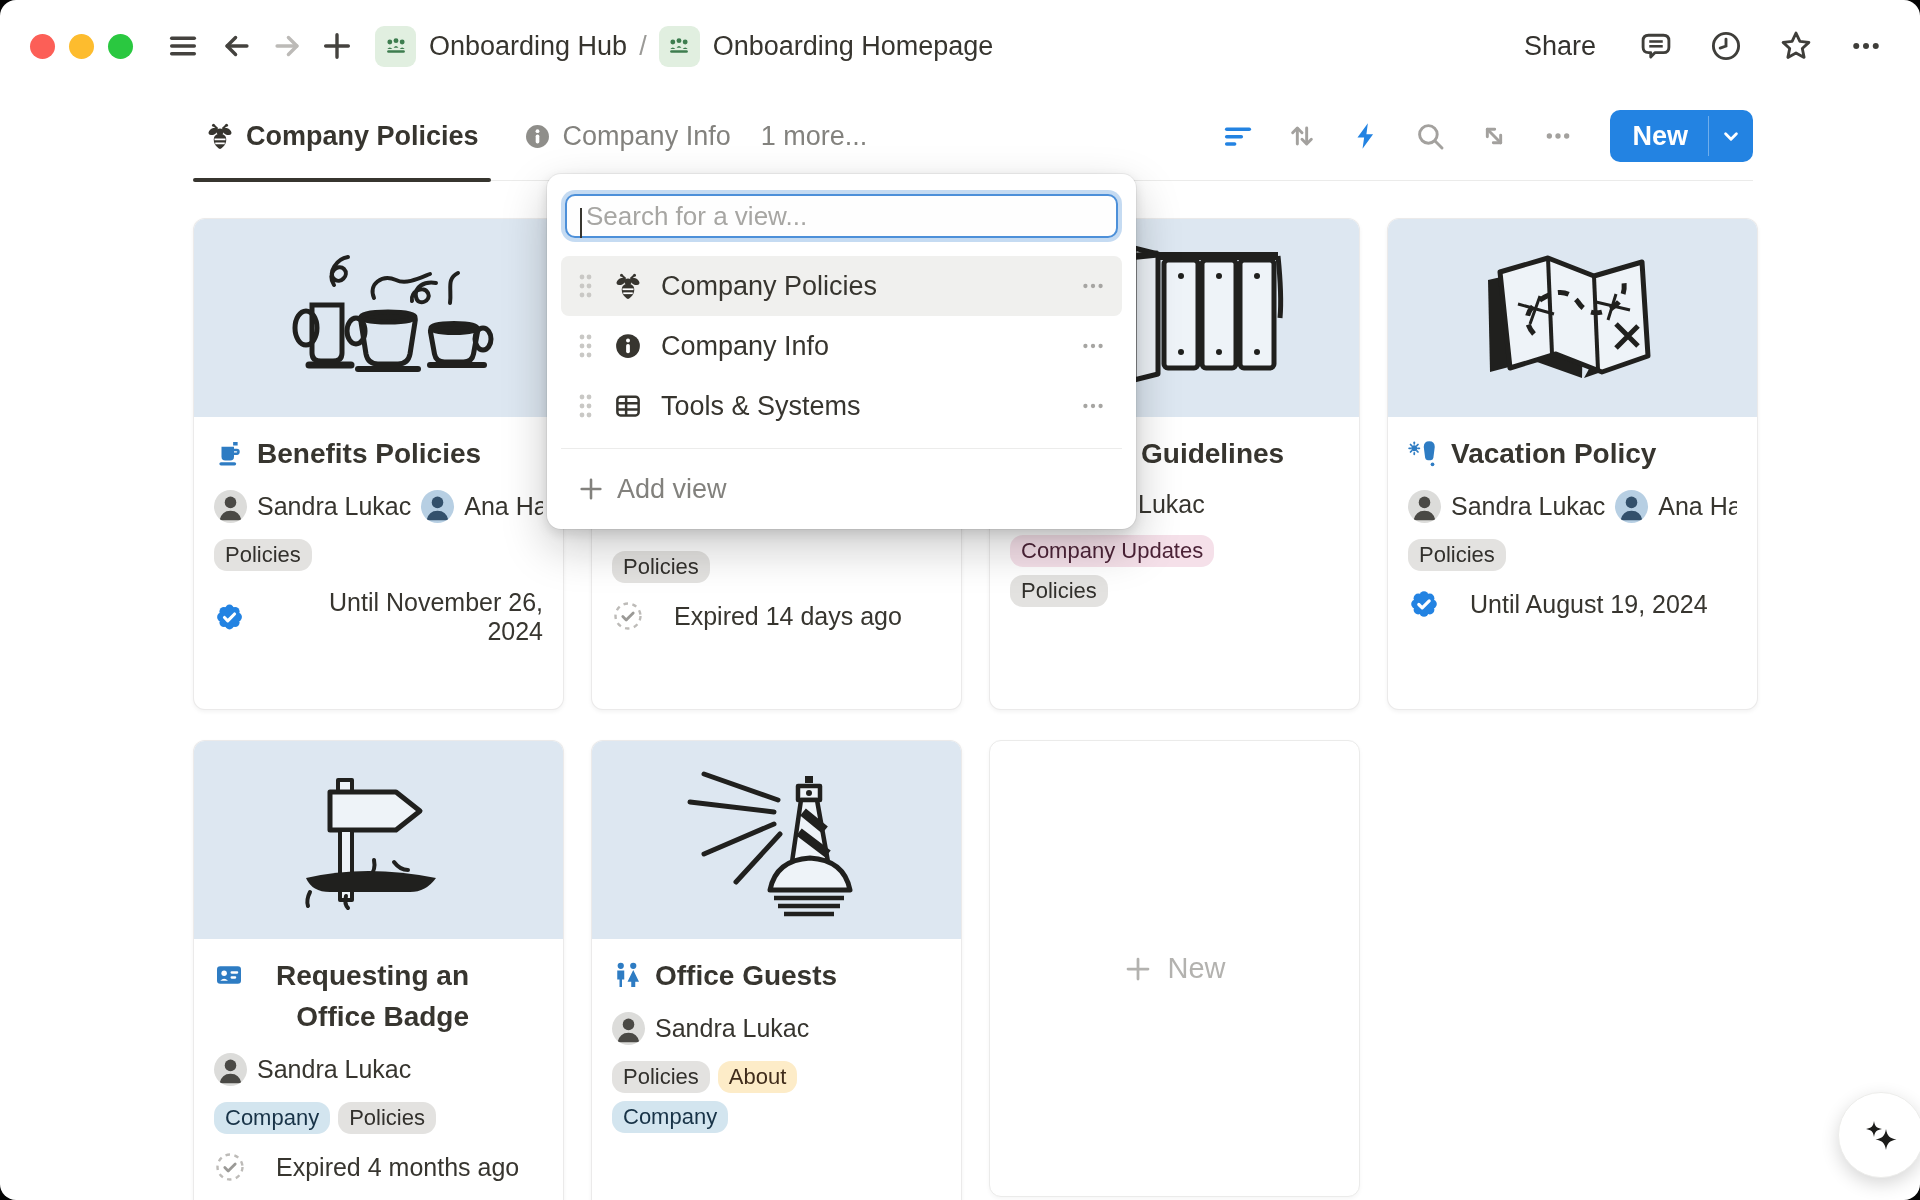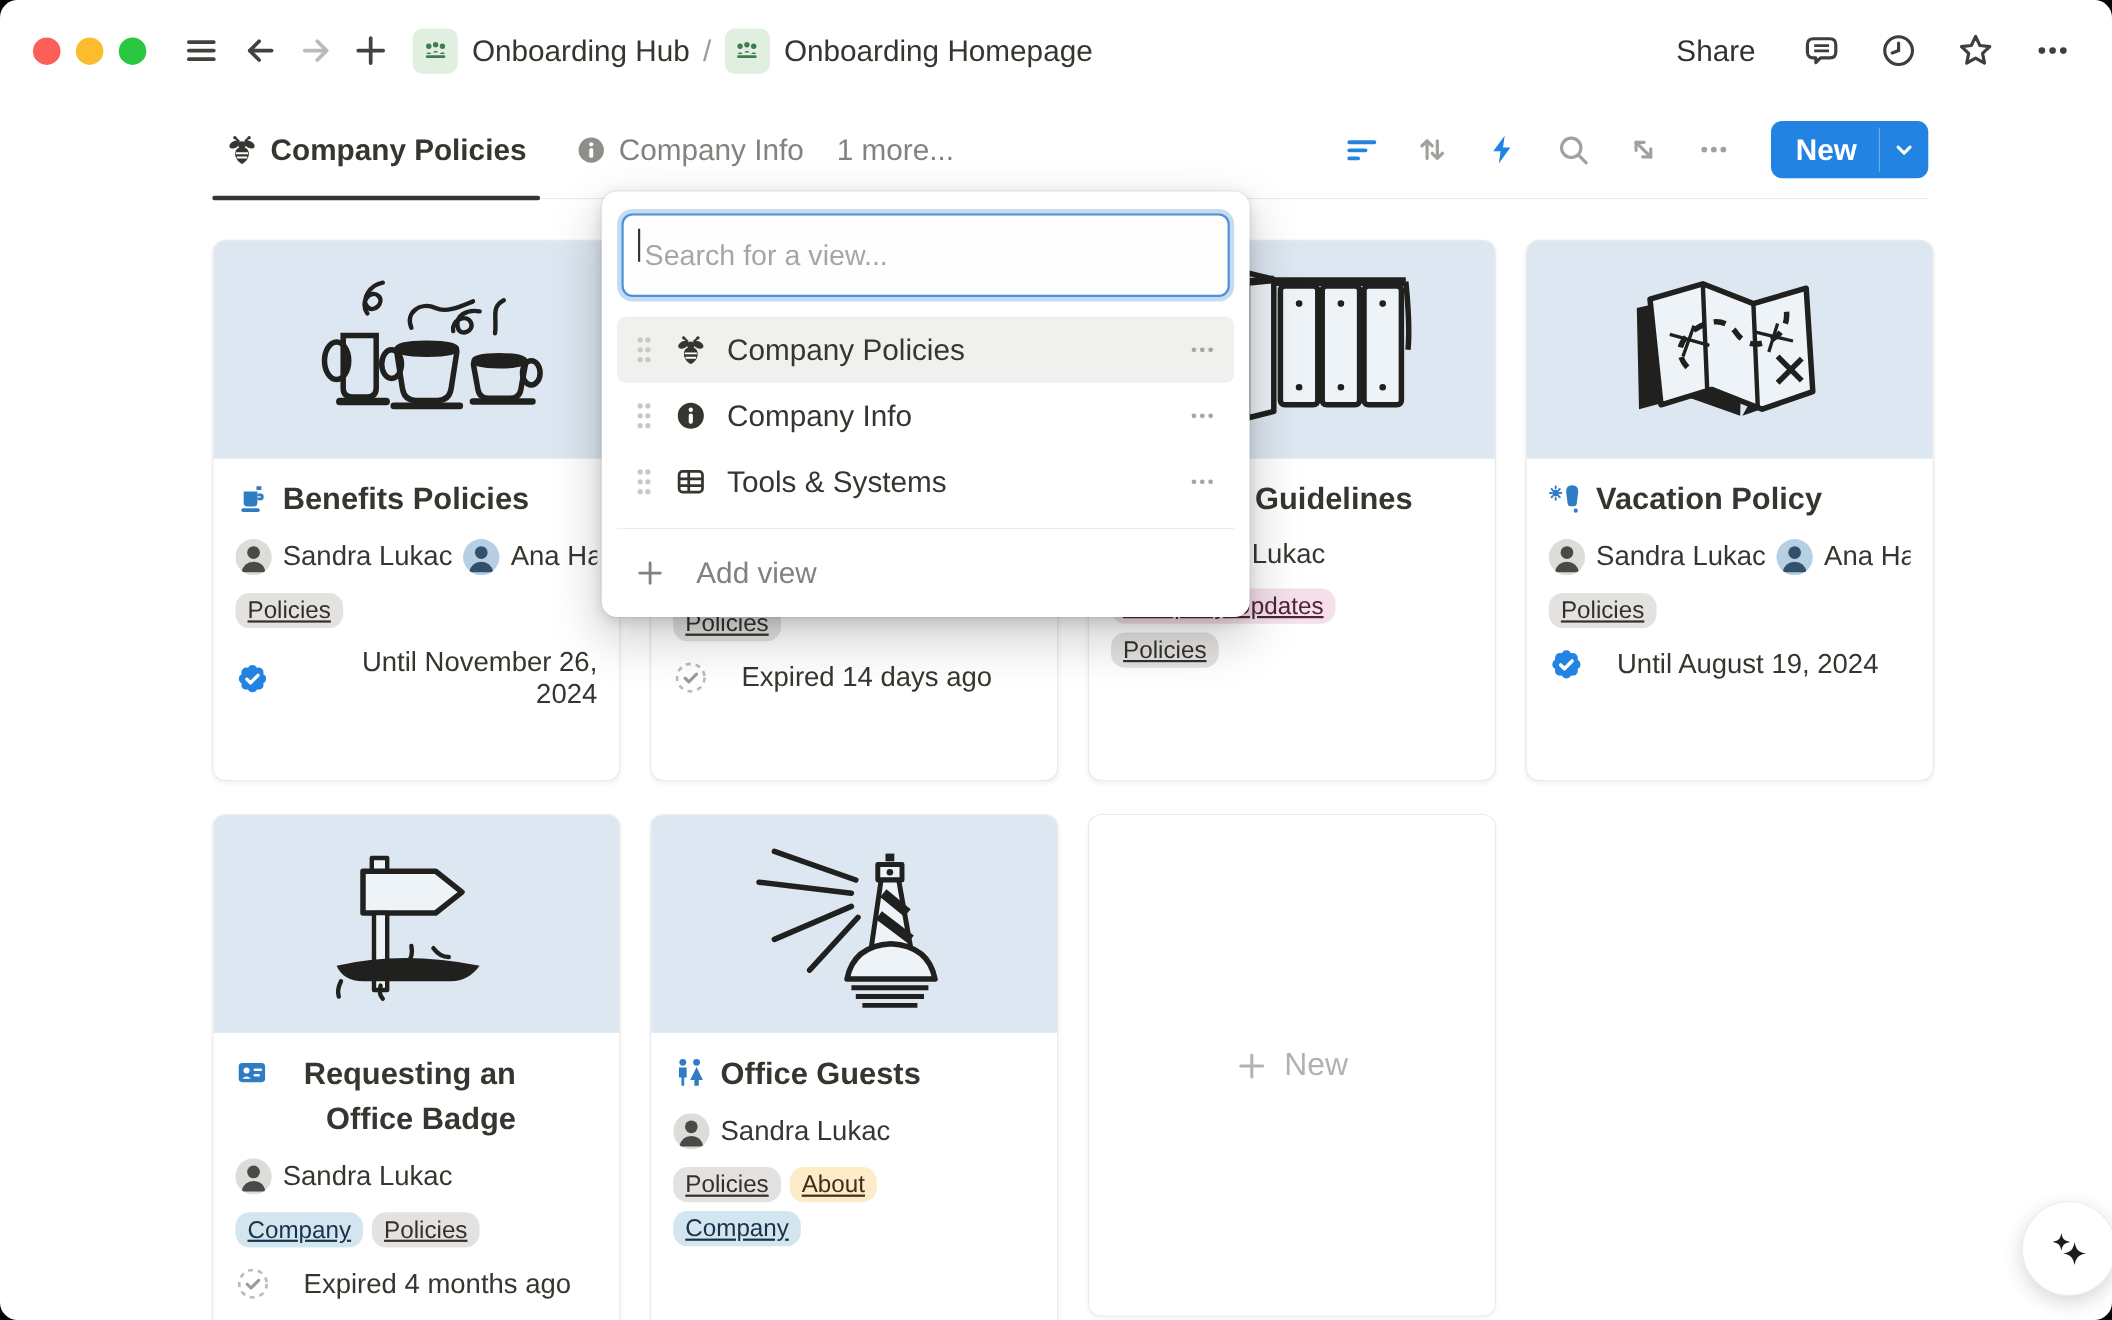--- a/index.html
+++ b/index.html
@@ -43,53 +43,53 @@
   .cover{height:198px;background:#dde7f1;display:flex;align-items:center;justify-content:center;flex:none;}
   .cover.right{justify-content:flex-end;padding-right:26px;}
   .card-body{padding:14px 20px 16px;text-align:right;}
   .card-title{display:flex;align-items:flex-start;gap:13px;font-size:28px;font-weight:700;line-height:41px;color:#37352f;margin-top:2px;}
   .card-title .t-icon{flex:none;margin-top:5px;}
   .people{display:flex;align-items:center;gap:10px;margin-top:16px;white-space:nowrap;overflow:hidden;}
   .avatar{width:33px;height:33px;border-radius:50%;flex:none;display:flex;align-items:end;justify-content:center;overflow:hidden;}
   .avatar.gray{background:#dcdcda;}.avatar.blue{background:#b7cfe3;}
   .p-name{font-size:25px;color:#37352f;}
   .tags{display:flex;flex-wrap:wrap;gap:8px;margin-top:16px;}
-  .tag{font-size:22px;line-height:32px;padding:0 11px;border-radius:13px;white-space:nowrap;text-decoration:underline;}
+  .tag{font-size:22px;line-height:32px;padding:0 11px;border-radius:13px;white-space:nowrap;}
   .tag.gray{background:#e3e2e0;color:#32302c;}
   .tag.blue{background:#d3e5ef;color:#183347;}
   .tag.yellow{background:#fdecc8;color:#402c1b;}
   .tag.pink{background:#f5e0e9;color:#4c2337;}
   .status{display:flex;align-items:center;gap:30px;margin-top:17px;font-size:25px;color:#37352f;}
   .indent{display:inline-block;width:118px;flex:none;}
   .occl-spacer{height:120px;}
   .narrow-title{max-width:212px;}
   .tags.narrow{max-width:235px;}
   .card-new{grid-column:3;background:#fff;border:1px solid #ebebea;border-radius:12px;height:457px;align-self:start;
             box-shadow:0 2px 4px rgba(15,15,15,.04);display:flex;align-items:center;justify-content:center;gap:14px;
             color:#b3b2af;font-size:29px;cursor:pointer;}
 
   
   .popover{position:absolute;left:547px;top:174px;width:589px;background:#fff;border-radius:14px;z-index:30;
            box-shadow:0 0 0 1px rgba(15,15,15,.05),0 18px 46px rgba(15,15,15,.22),0 4px 12px rgba(15,15,15,.12);
            padding:18px 12px 12px;}
   .search-wrap{position:relative;margin:2px 6px 18px;}
-  .search-input{width:100%;height:76px;border:2px solid #4d90d9;border-radius:10px;outline:none;
+  .search-input{width:100%;height:44px;border:2px solid #4d90d9;border-radius:10px;outline:none;
                 box-shadow:0 0 0 4px rgba(46,126,210,.28);font-size:26px;font-family:inherit;color:#37352f;
                 padding:0 14px 0 19px;background:#fefefe;}
   .search-input::placeholder{color:#a7a6a3;}
   .caret{position:absolute;left:15px;top:14px;width:2px;height:30px;background:#37352f;}
   .v-row{display:flex;align-items:center;height:60px;border-radius:8px;padding:0 16px;margin:0 2px;cursor:pointer;}
   .v-row.selected{background:#f0f0ee;}
   .v-label{flex:1;font-size:27px;color:#37352f;margin-left:18px;white-space:nowrap;}
   .v-icon{flex:none;margin-left:20px;display:flex;}
   .handle{flex:none;display:flex;cursor:grab;}
   .row-more{flex:none;display:flex;cursor:pointer;}
   .pop-divider{height:1px;background:#ececeb;margin:12px 2px;}
   .add-view{display:flex;align-items:center;height:56px;padding:0 18px;color:#82817d;font-size:27px;cursor:pointer;border-radius:8px;}
-  .add-view .av-label{margin-left:28px;}
+  .add-view .av-label{margin-left:12px;}
 
   
   .fab{position:absolute;left:1838px;top:1092px;width:86px;height:86px;border-radius:50%;background:#fff;
        border:1px solid #ededeb;box-shadow:0 6px 18px rgba(0,0,0,.16);display:flex;align-items:center;justify-content:center;cursor:pointer;z-index:40;}
 </style>
 </head>
 <body>
 
 <div class="window">
 

